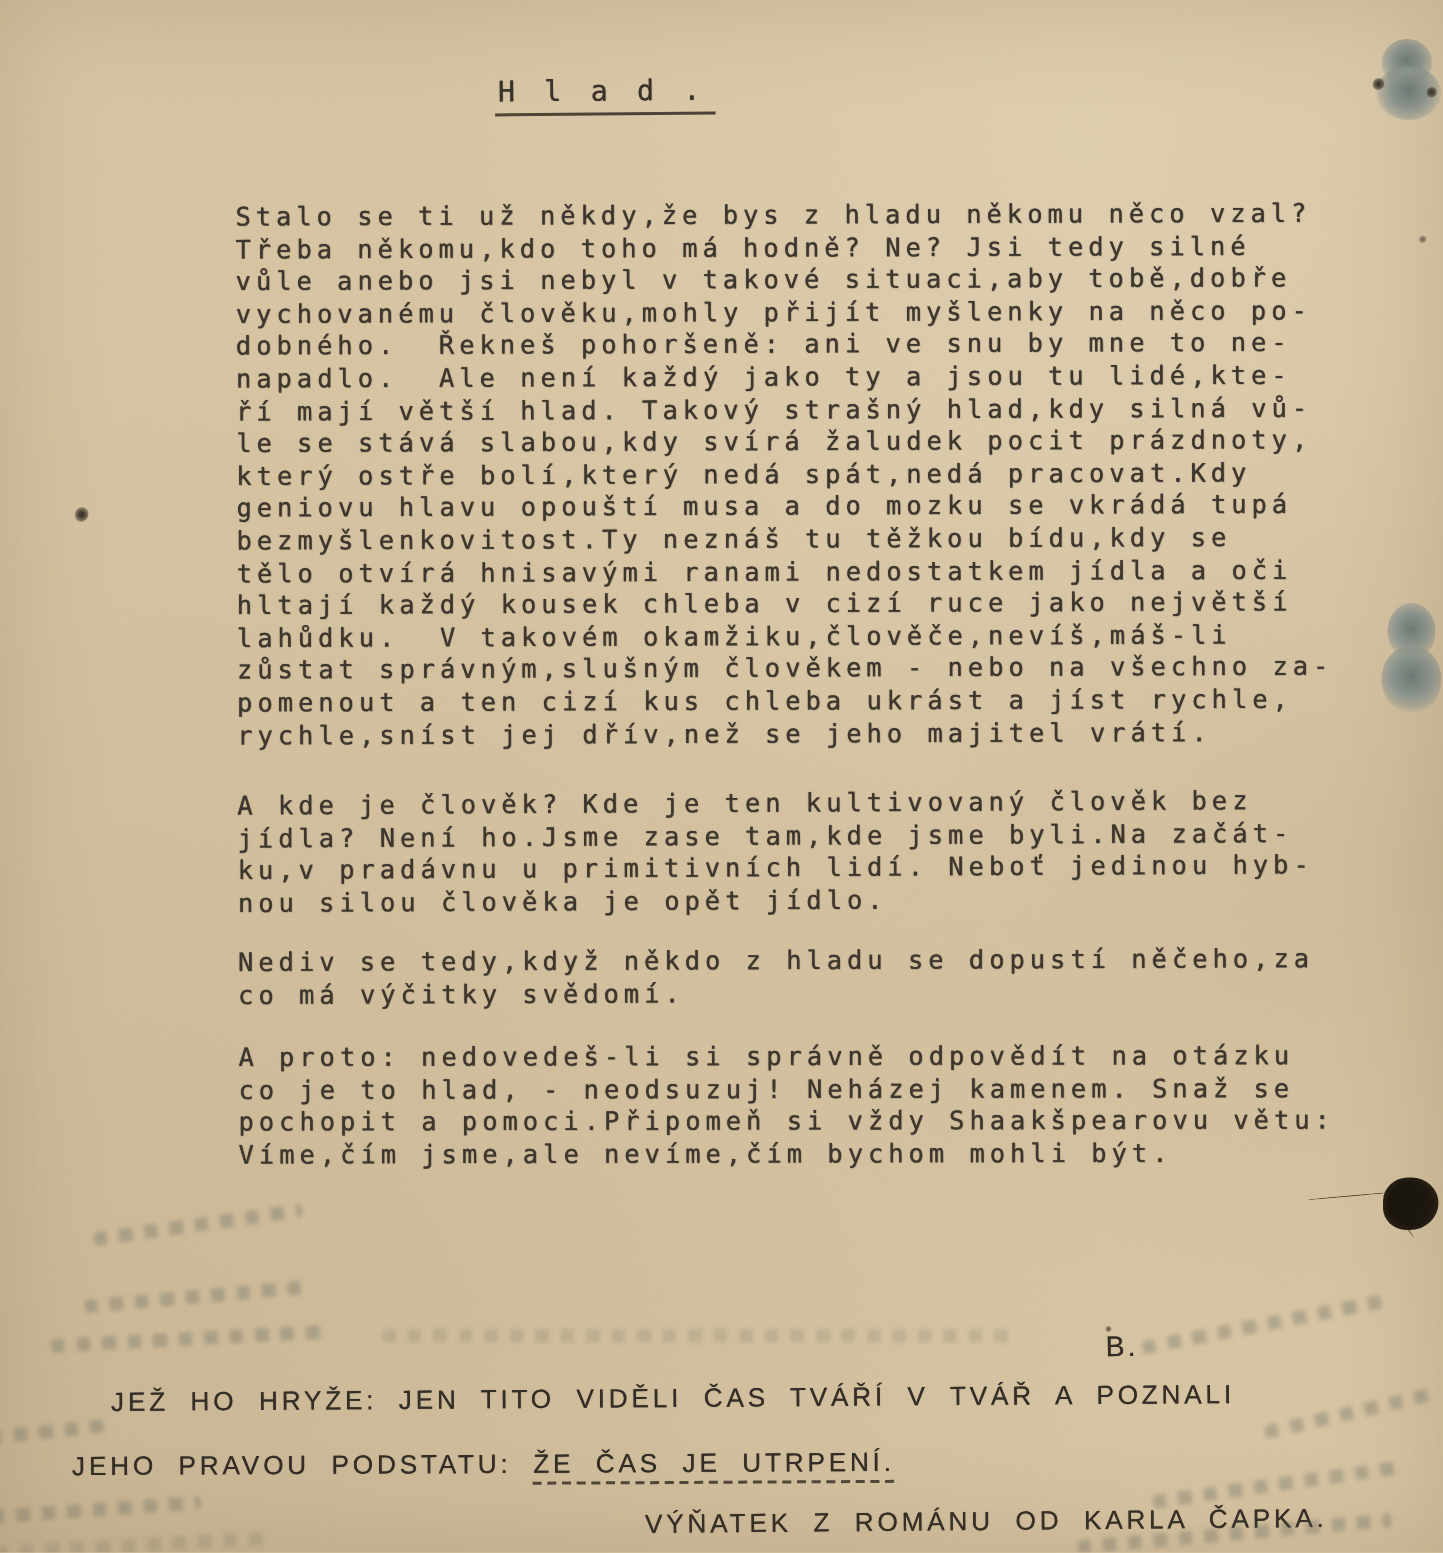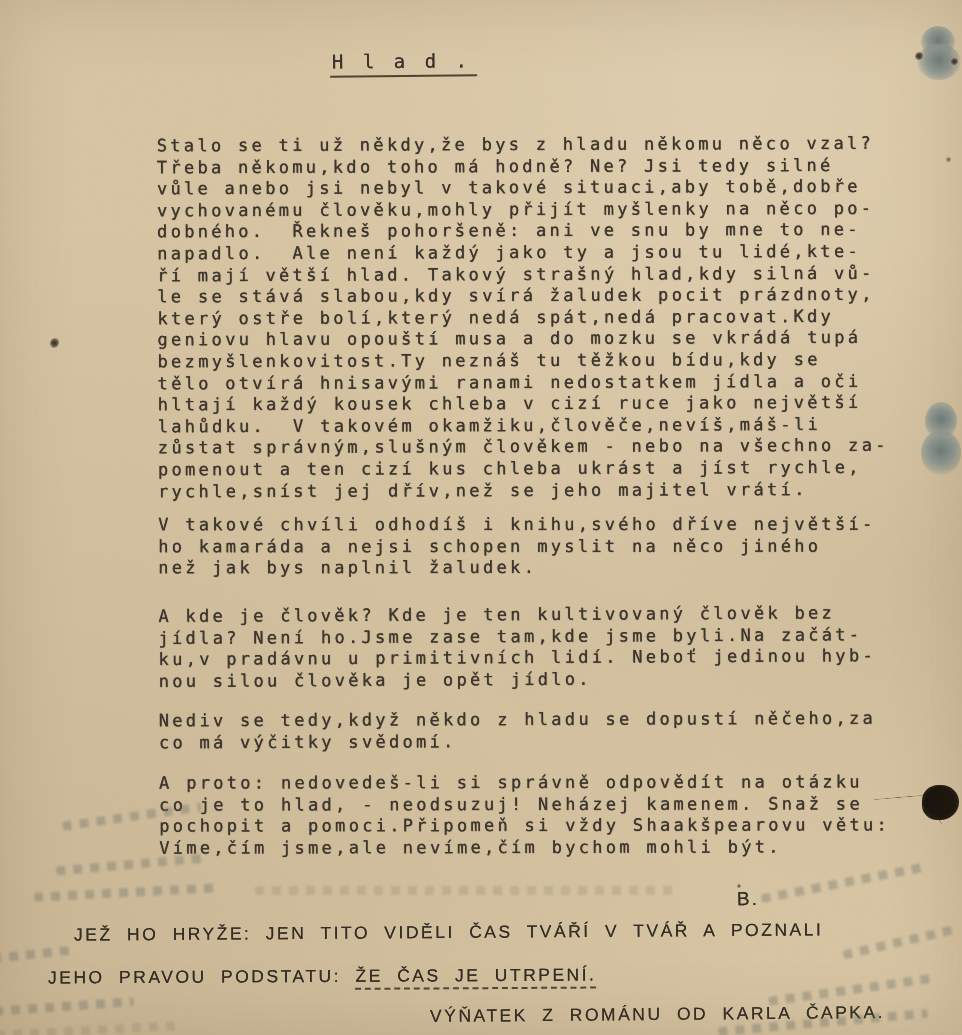--- a/index.html
+++ b/index.html
@@ -92,23 +92,20 @@
 le se stává slabou,kdy svírá žaludek pocit prázdnoty,
 který ostře bolí,který nedá spát,nedá pracovat.Kdy
 geniovu hlavu opouští musa a do mozku se vkrádá tupá
 bezmyšlenkovitost.Ty neznáš tu těžkou bídu,kdy se
 tělo otvírá hnisavými ranami nedostatkem jídla a oči
 hltají každý kousek chleba v cizí ruce jako největší
 lahůdku.  V takovém okamžiku,člověče,nevíš,máš-li
 zůstat správným,slušným člověkem - nebo na všechno za-
 pomenout a ten cizí kus chleba ukrást a jíst rychle,
 rychle,sníst jej dřív,než se jeho majitel vrátí.</p>
-    <p class="p2">V takové chvíli odhodíš i knihu,svého dříve největší-
-ho kamaráda a nejsi schopen myslit na něco jiného
-než jak bys naplnil žaludek.</p>
     <p class="p3">A kde je člověk? Kde je ten kultivovaný člověk bez
 jídla? Není ho.Jsme zase tam,kde jsme byli.Na začát-
 ku,v pradávnu u primitivních lidí. Neboť jedinou hyb-
 nou silou člověka je opět jídlo.</p>
     <p class="p4">Nediv se tedy,když někdo z hladu se dopustí něčeho,za
 co má výčitky svědomí.</p>
     <p class="p5">A proto: nedovedeš-li si správně odpovědít na otázku
 co je to hlad, - neodsuzuj! Neházej kamenem. Snaž se
 pochopit a pomoci.Připomeň si vždy Shaakšpearovu větu:
 Víme,čím jsme,ale nevíme,čím bychom mohli být.</p>

